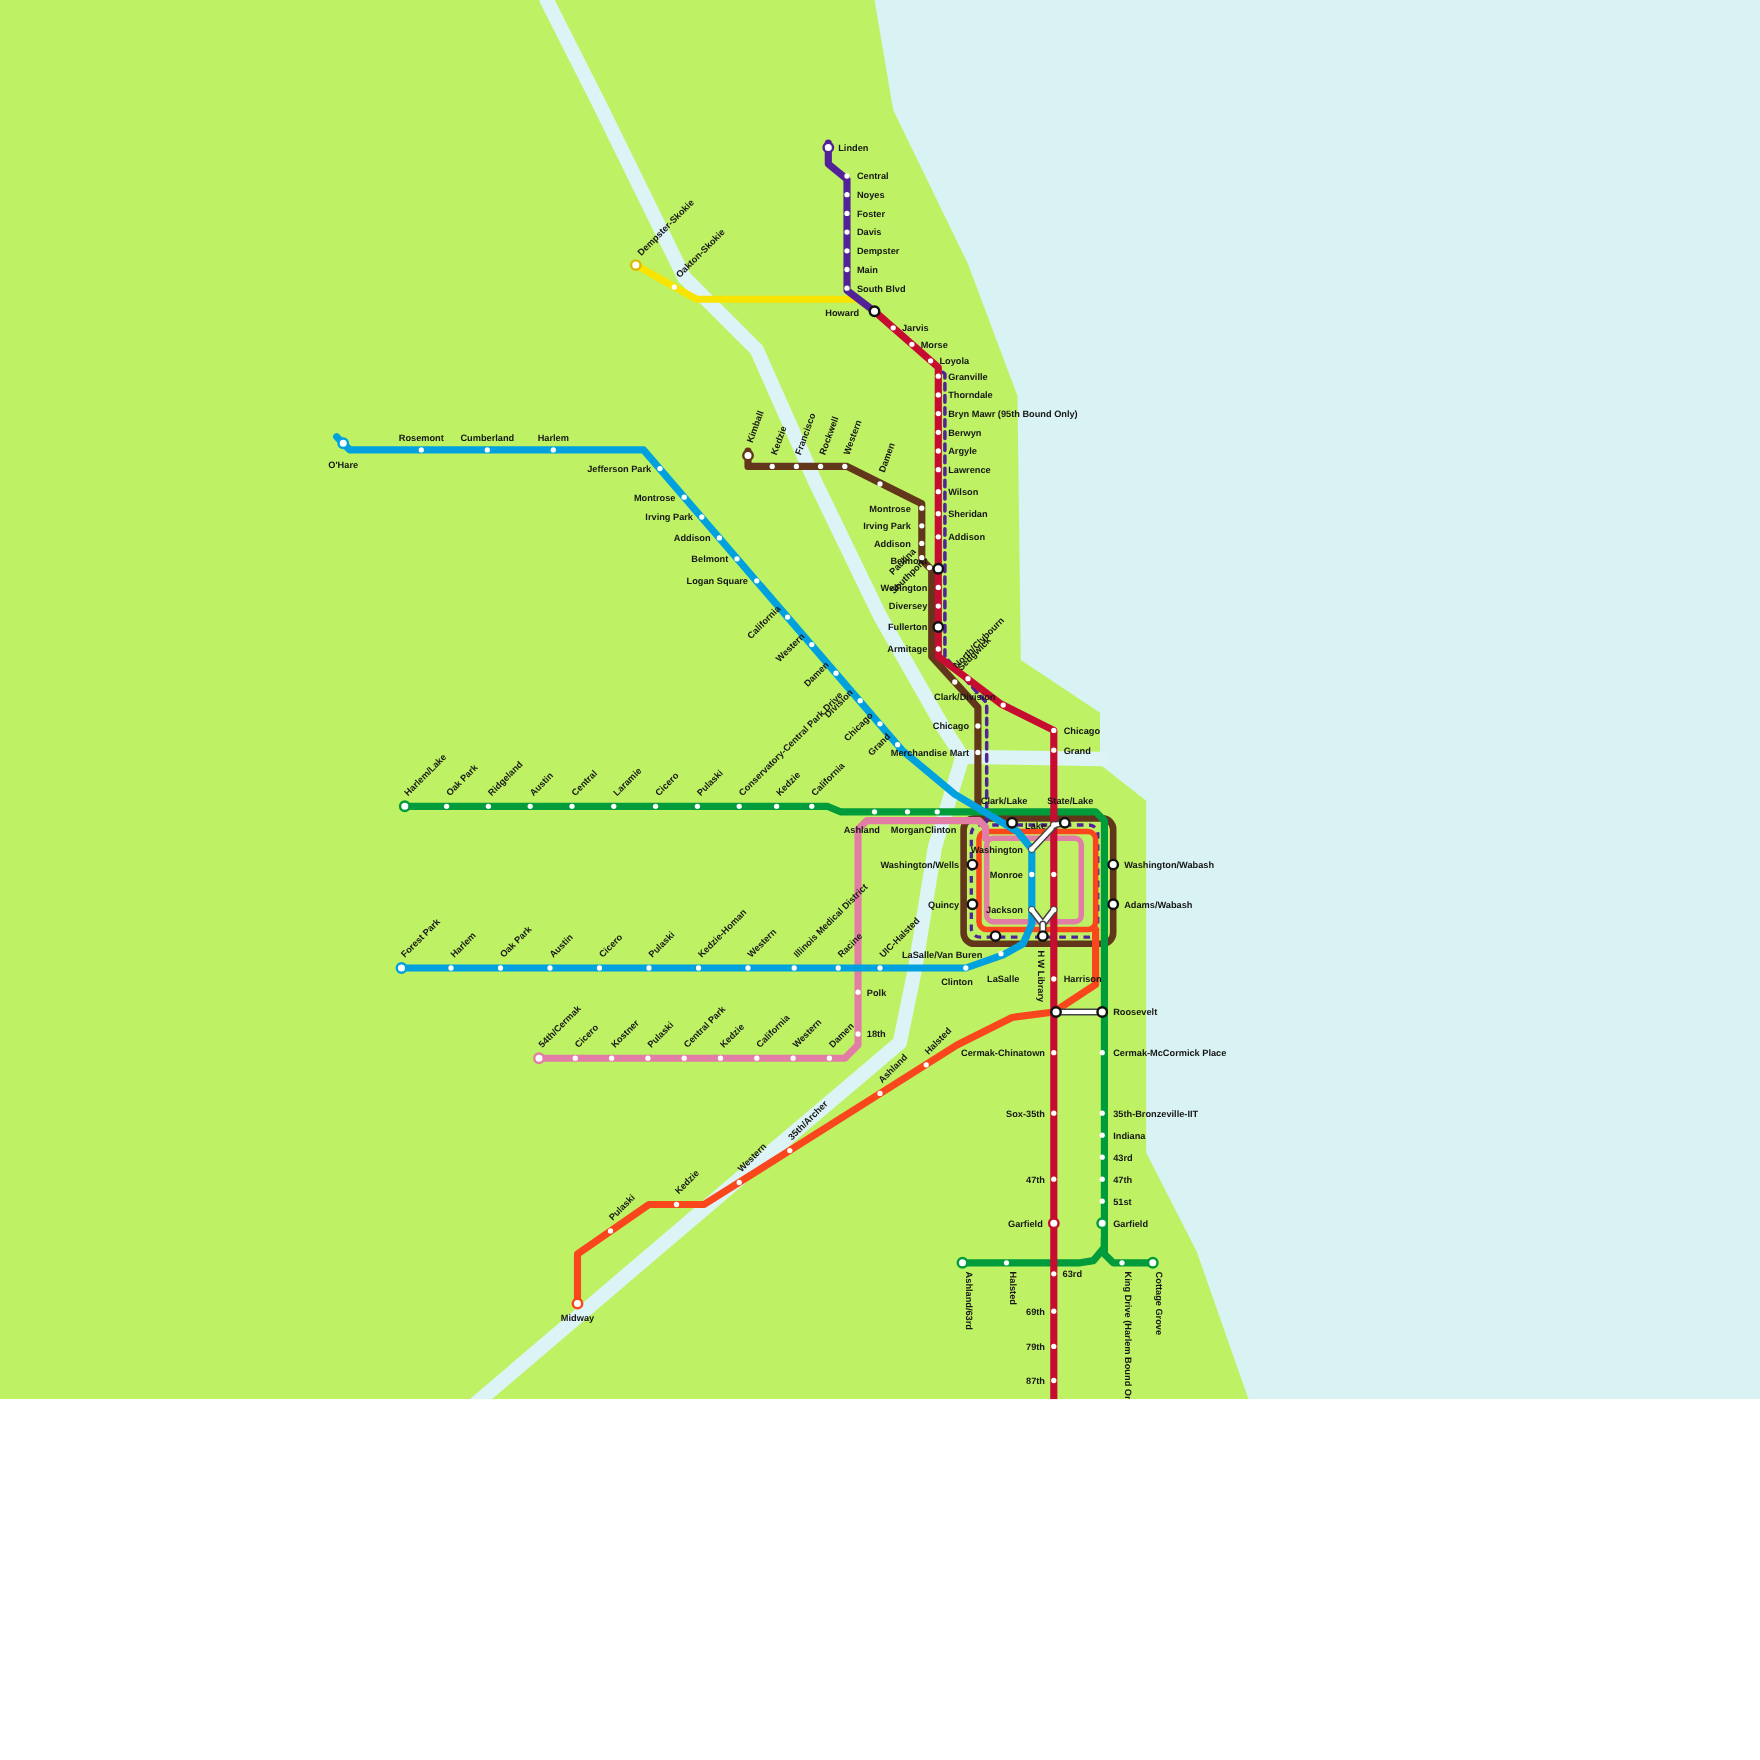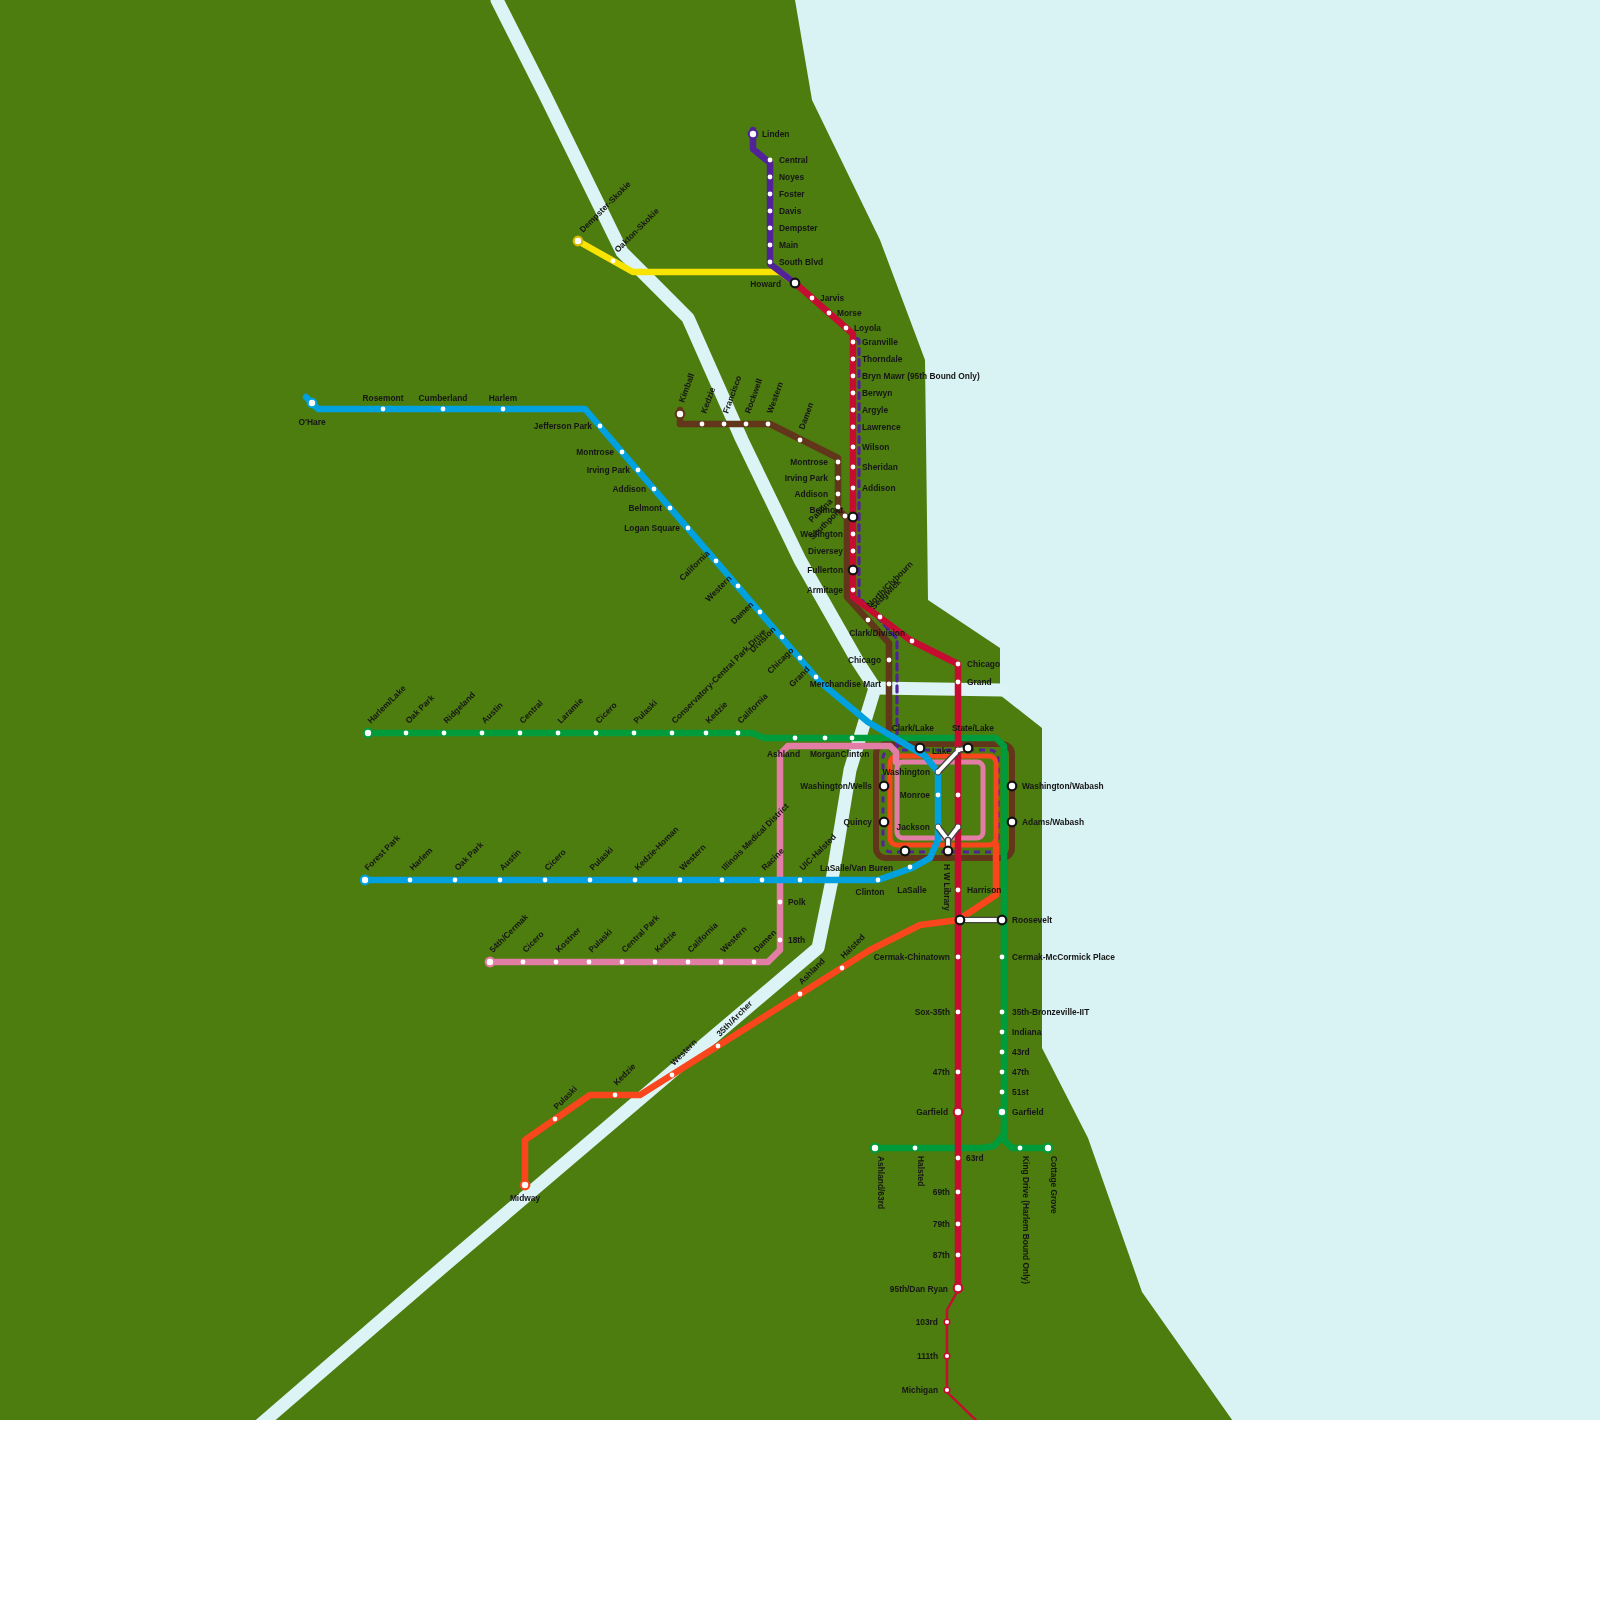--- a/index.html
+++ b/index.html
@@ -1,16 +1,16 @@
 <!DOCTYPE html>
 <html><head>
 <meta charset="utf-8">
 <style>
   html,body{margin:0;padding:0;background:#ffffff;}
-  #stage{position:relative;width:1600px;height:1420px;background:#4d7c0f;overflow:hidden;}
+  #stage{position:relative;width:1600px;height:1272px;background:#bef264;overflow:hidden;}
   svg{position:absolute;left:0;top:0;}
   text{font-family:"Liberation Sans",sans-serif;font-weight:bold;fill:#161616;}
 </style>
 </head>
 <body>
 
 <div id="stage">
   <svg id="map-svg" width="1600" height="1600" viewBox="0 0 1600 1600">
       <polygon points="795,0 812,100 880,240 925,360 928,600 1000,648 1000,695 1042,728 1042,1048 1088,1138 1142,1292 1242,1434 1290,1600 1600,1600 1600,0" fill="#d9f2f3"></polygon>
       <polyline points="497,0 545,95 622,252 688,318 742,440 800,560 858,662 875,688" fill="none" stroke="#dcf4f5" stroke-width="13" stroke-linecap="round" stroke-linejoin="round"></polyline>

